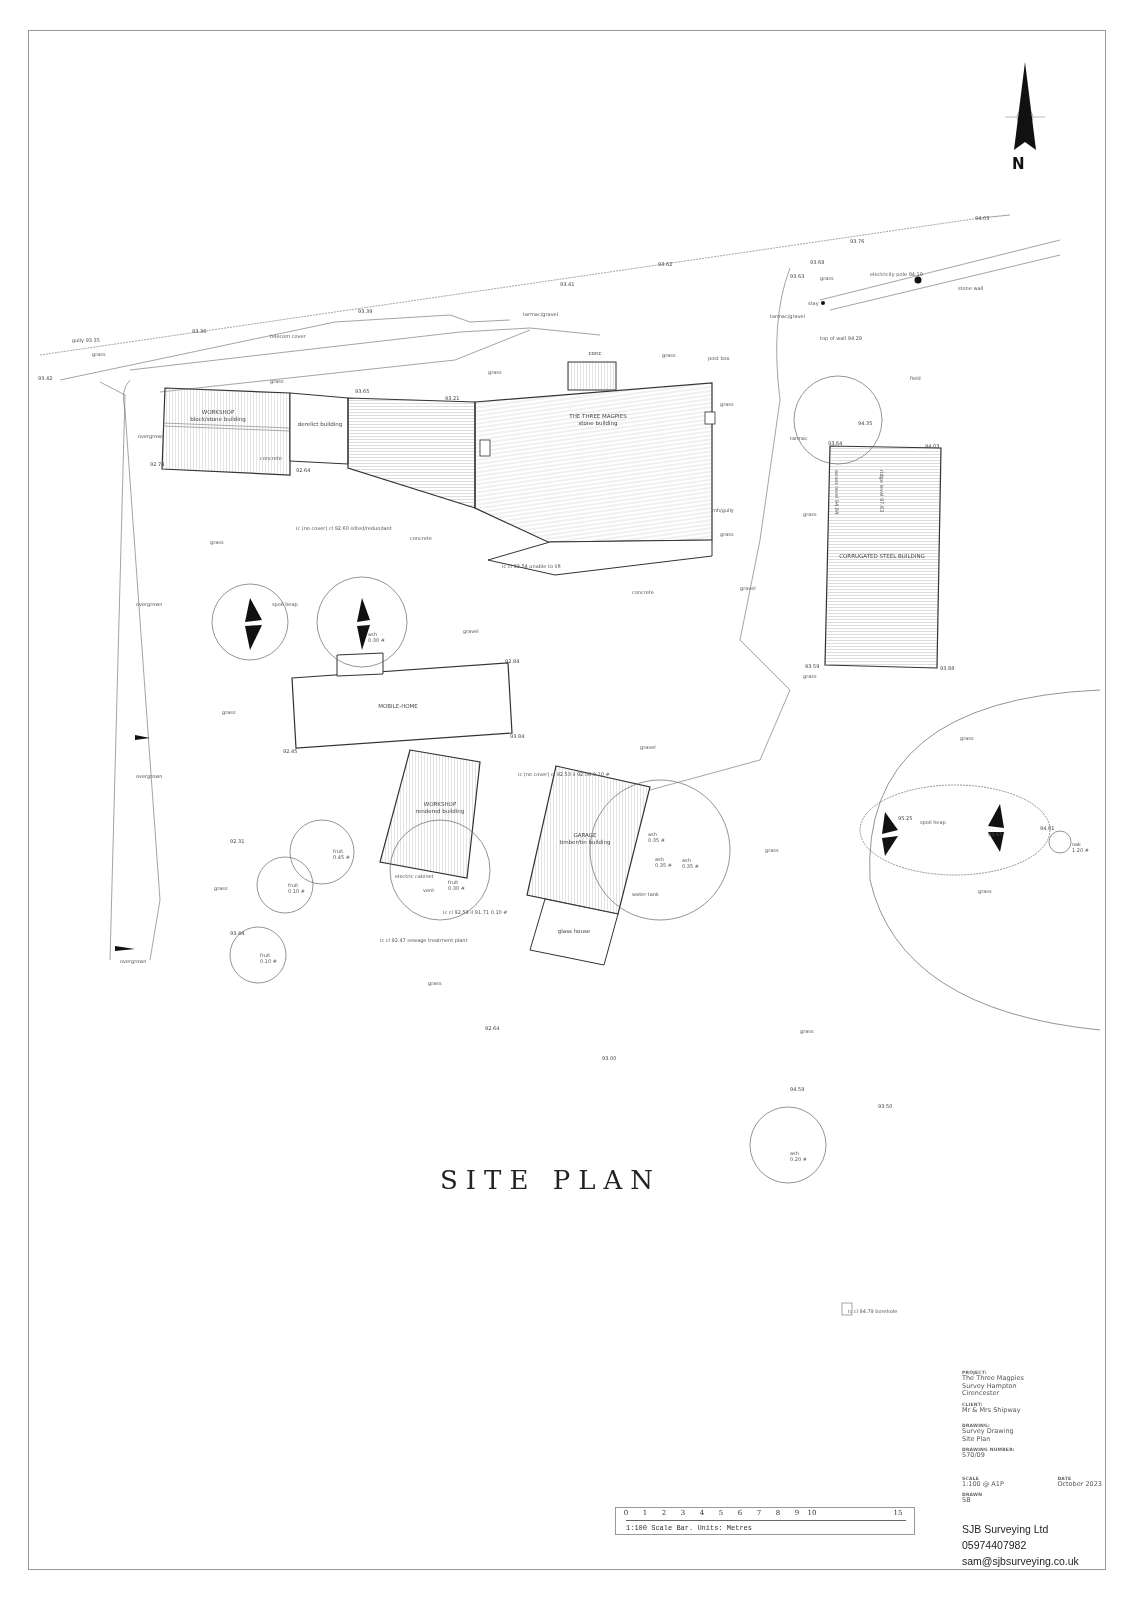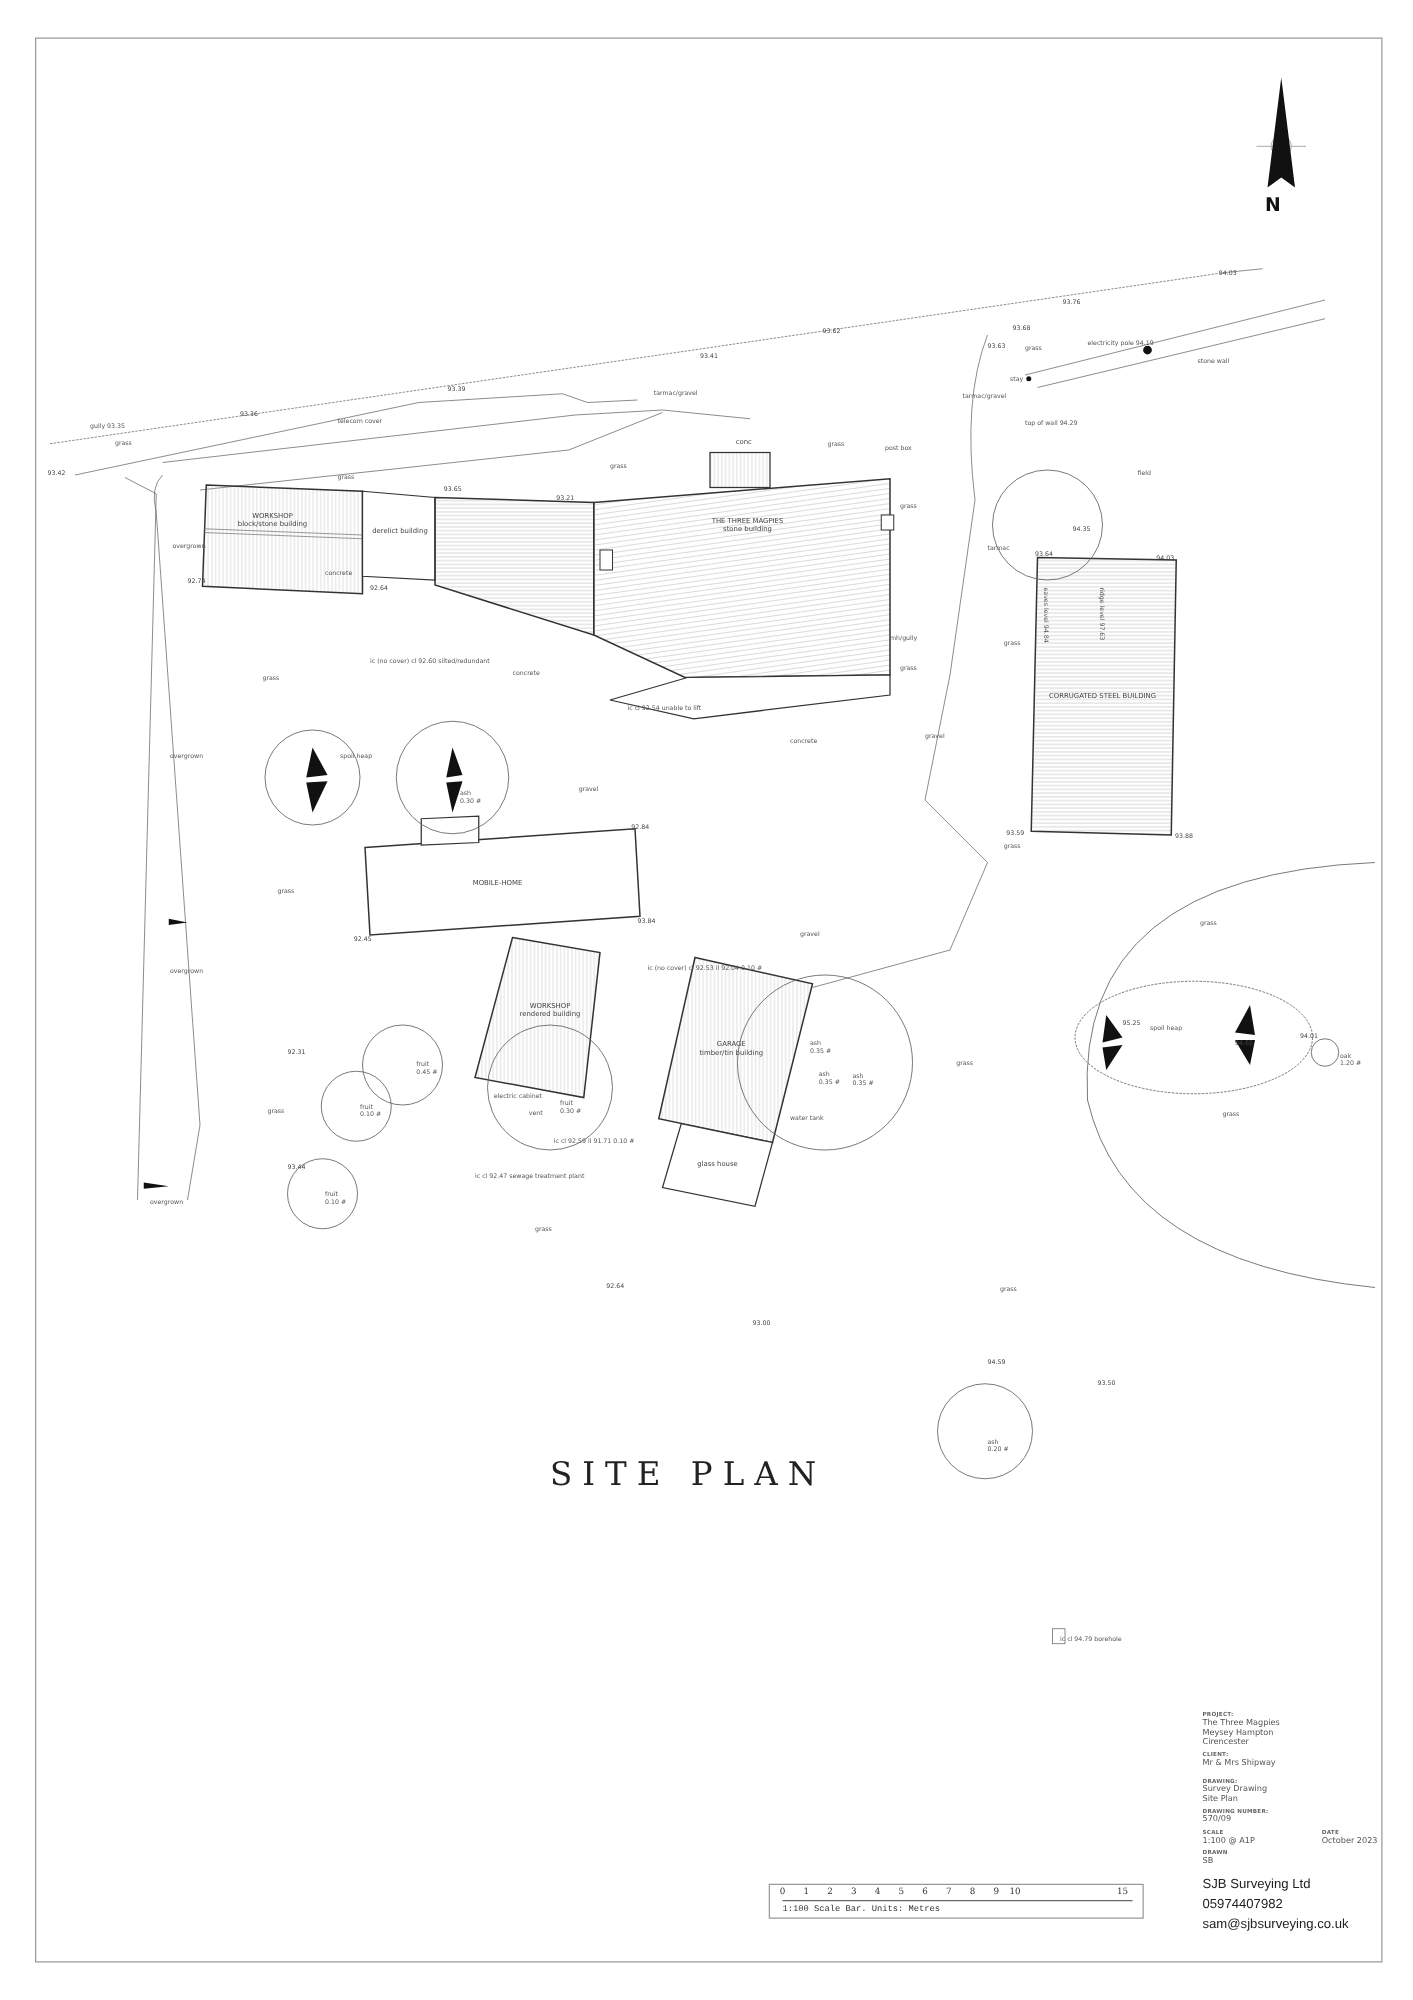--- a/index.html
+++ b/index.html
@@ -275,39 +275,39 @@
   <span class="tick-num" style="left:162px">8</span>
   <span class="tick-num" style="left:181px">9</span>
   <span class="tick-num" style="left:196px">10</span>
   <span class="tick-num" style="left:282px">15</span>
   <div id="scale-caption">1:100 Scale Bar.   Units: Metres</div>
 </div>
 
 <div id="title-block">
   <div class="tb-h">PROJECT:</div>
   <div class="tb-v">The Three Magpies</div>
-  <div class="tb-v">Meysey Hampton</div>
+  <div class="tb-v">Survey Hampton</div>
   <div class="tb-v">Cirencester</div>
   <div class="tb-h">CLIENT:</div>
   <div class="tb-v">Mr &amp; Mrs Shipway</div>
   <div class="tb-h" style="margin-top:9px">DRAWING:</div>
   <div class="tb-v">Survey Drawing</div>
   <div class="tb-v">Site Plan</div>
   <div class="tb-h">DRAWING NUMBER:</div>
   <div class="tb-v">570/09</div>
-  <div class="tb-row" style="">
+  <div class="tb-row" style="margin-top:12px">
     <div>
       <div class="tb-h">SCALE</div>
       <div class="tb-v">1:100 @ A1P</div>
     </div>
     <div style="text-align:left">
       <div class="tb-h">DATE</div>
       <div class="tb-v">October 2023</div>
     </div>
   </div>
   <div class="tb-h">DRAWN</div>
   <div class="tb-v">SB</div>
-  <div style="margin-top:6px">
+  <div style="margin-top:16px">
     <div class="tb-company">SJB Surveying Ltd</div>
     <div class="tb-company">05974407982</div>
     <div class="tb-company">sam@sjbsurveying.co.uk</div>
   </div>
 </div>
 
 </body></html>

